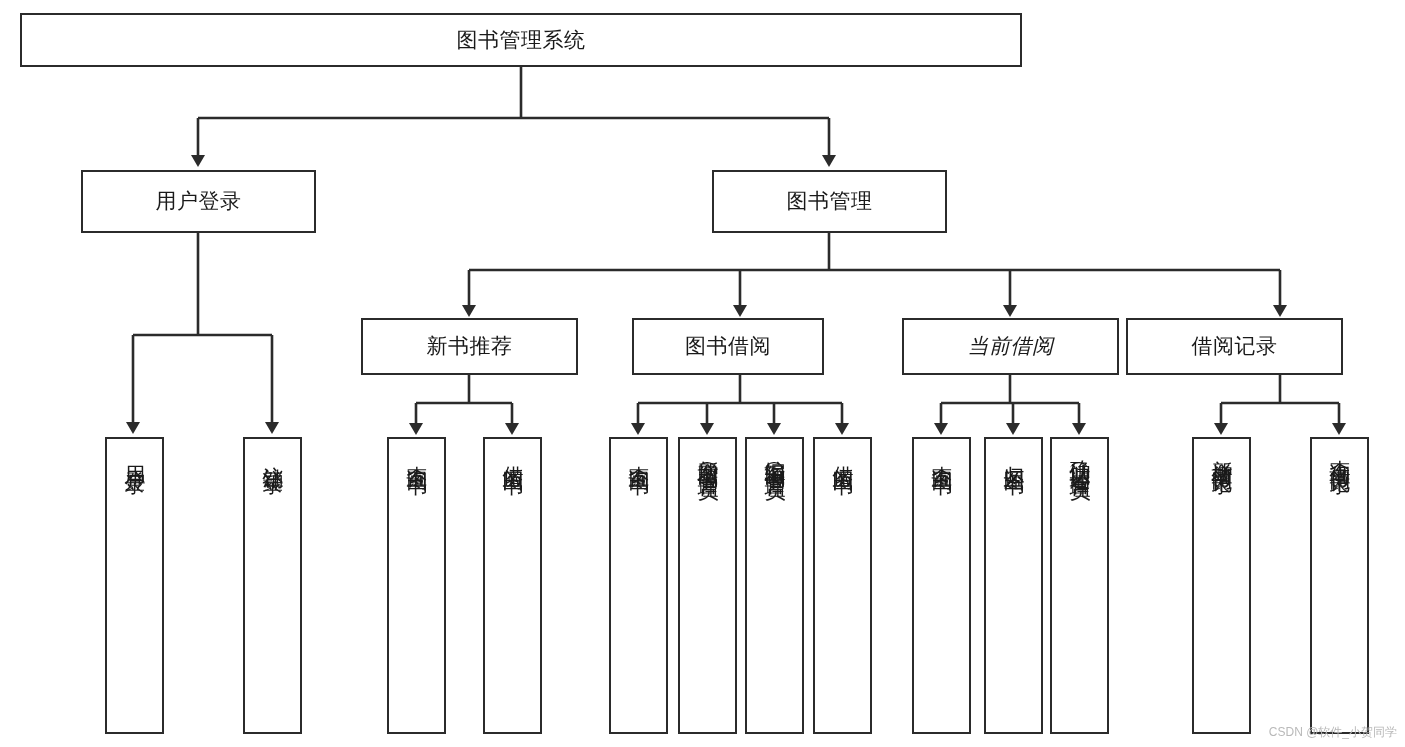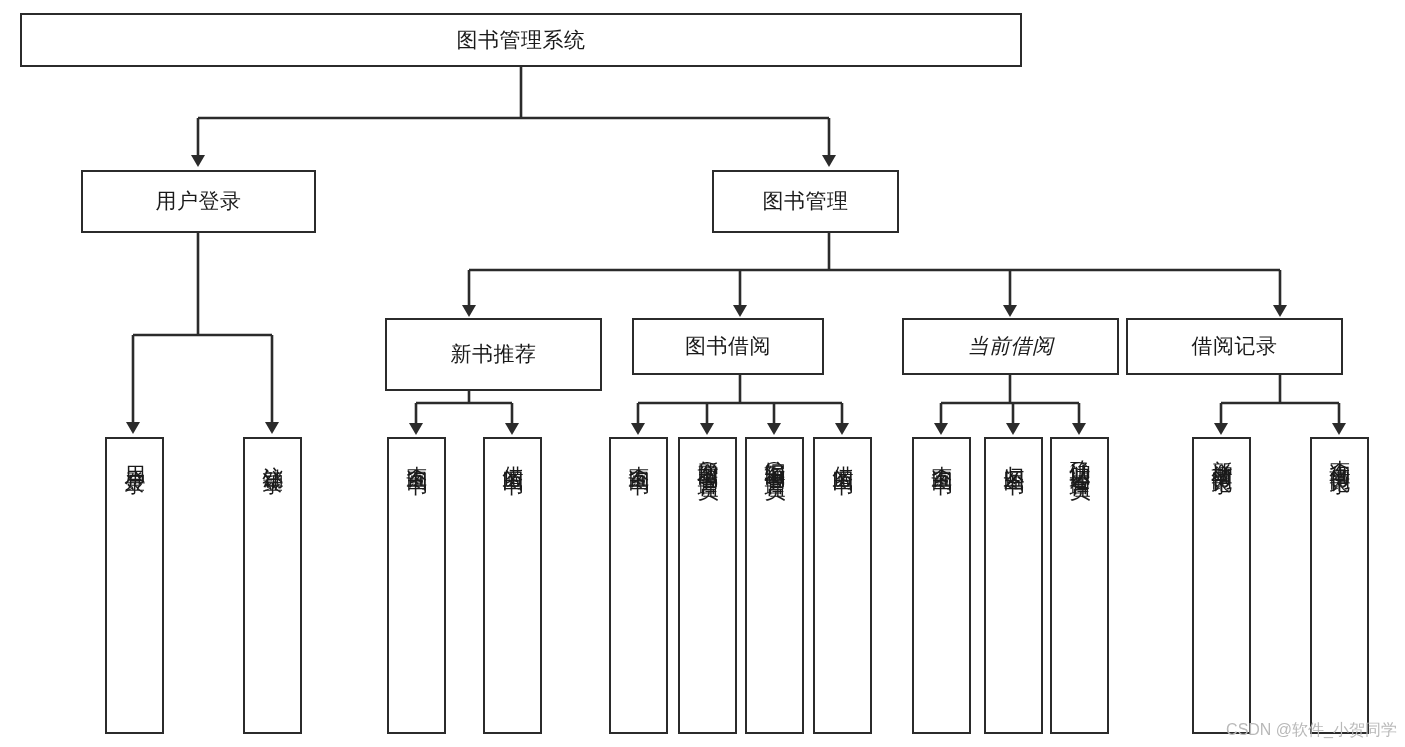--- a/index.html
+++ b/index.html
@@ -64,21 +64,21 @@
     stroke-width: 2.6;
     fill: none;
   }
   .arrow-head {
     fill: #2b2b2b;
   }
   .watermark {
     position: absolute;
     right: 8px;
     bottom: 6px;
-    font-size: 16px;
+    font-size: 12px;
     color: #b9b9b9;
     white-space: nowrap;
   }
 </style>
 </head>
 <body>
 
 <div id="canvas">
 
   <svg class="links" viewBox="0 0 1405 747">
@@ -129,25 +129,25 @@
     <path class="link-line" d="M1339,403 L1339,424" marker-end="url(#ah)"></path>
   </svg>
 
   <div class="node" style="left: 20px; top: 13px; width: 1002px; height: 54px;">
     <span class="node-label">图书管理系统</span>
   </div>
 
   <div class="node" style="left: 81px; top: 170px; width: 235px; height: 63px;">
     <span class="node-label">用户登录</span>
   </div>
-  <div class="node" style="left: 712px; top: 170px; width: 187px; height: 63px;">
+  <div class="node" style="left: 712px; top: 170px; width: 235px; height: 63px;">
     <span class="node-label">图书管理</span>
   </div>
 
-  <div class="node" style="left: 361px; top: 318px; width: 217px; height: 73px; margin-left: 24px;">
+  <div class="node" style="left: 361px; top: 318px; width: 217px; height: 57px;">
     <span class="node-label">新书推荐</span>
   </div>
   <div class="node" style="left: 632px; top: 318px; width: 192px; height: 57px;">
     <span class="node-label">图书借阅</span>
   </div>
   <div class="node" style="left: 902px; top: 318px; width: 217px; height: 57px; font-style: italic;">
     <span class="node-label">当前借阅</span>
   </div>
   <div class="node" style="left: 1126px; top: 318px; width: 217px; height: 57px;">
     <span class="node-label">借阅记录</span>

